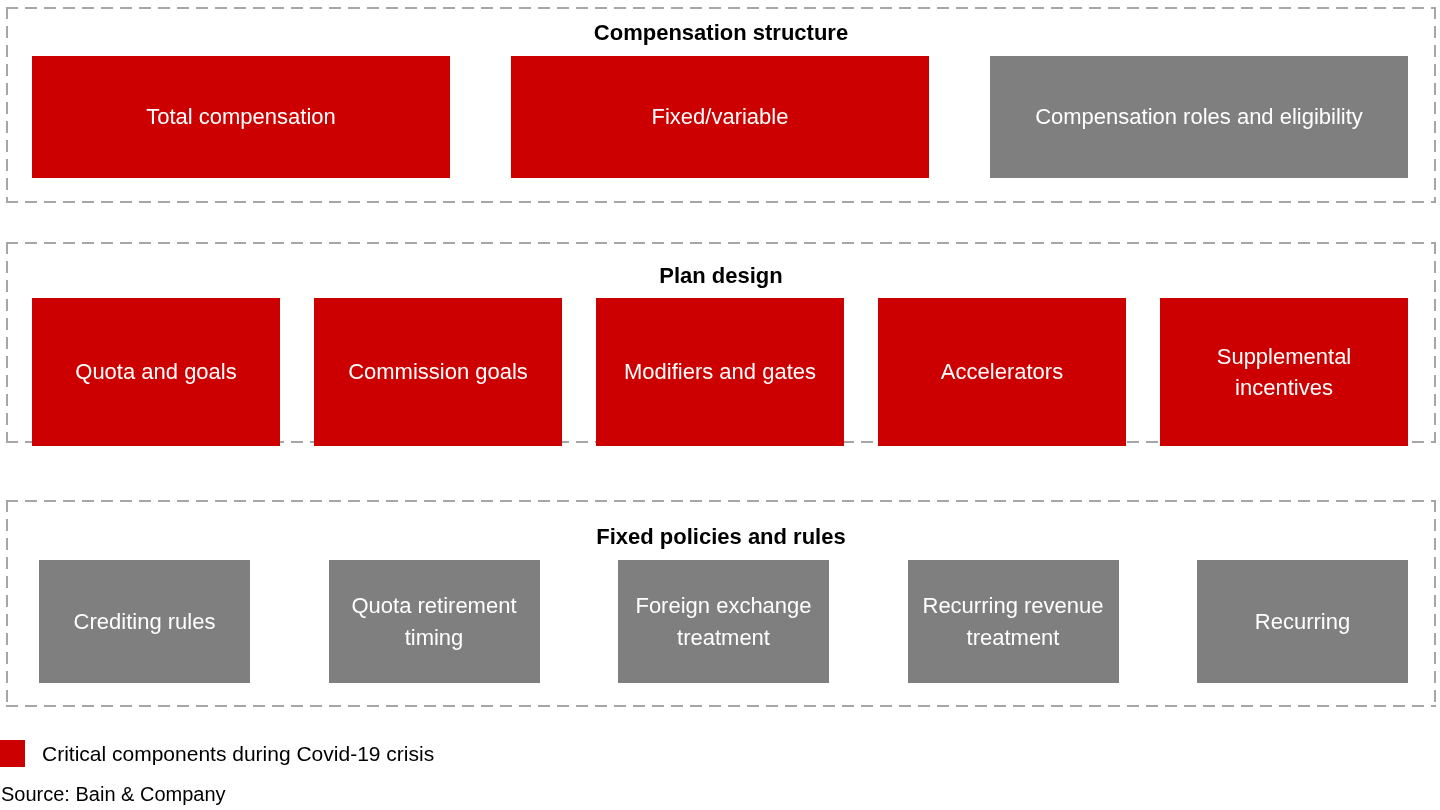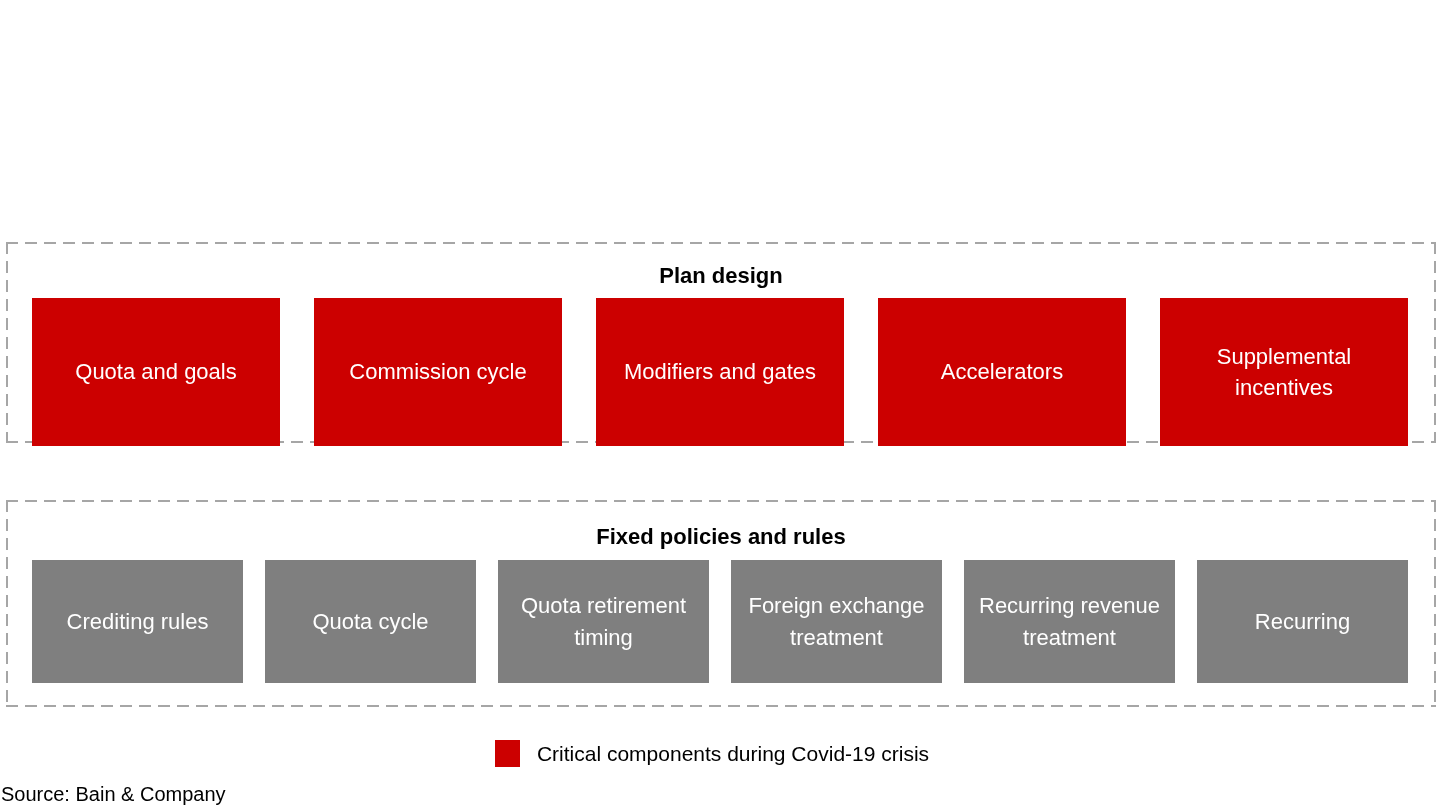--- a/index.html
+++ b/index.html
@@ -51,21 +51,21 @@
 
   .box-row {
     position: absolute;
     left: 26px;
     right: 28px;
     display: flex;
     justify-content: space-between;
   }
   #sec-structure .box-row { top: 49px; height: 122px; }
   #sec-design    .box-row { top: 56px; height: 148px; }
-  #sec-policies  .box-row { top: 60px; height: 123px; }
+  #sec-policies  .box-row { top: 60px; height: 123px; margin-left: 7px; }
 
   .box {
     display: flex;
     align-items: center;
     justify-content: center;
     text-align: center;
     color: var(--boxtext);
     font-size: 22px;
     line-height: 1.42;
     padding: 0 14px;
@@ -76,21 +76,21 @@
   #sec-policies  .box { width: 211px; }
 
   .box[data-type="critical"] { background: var(--critical); }
   .box[data-type="standard"] { background: var(--standard); }
 
   .legend {
     position: absolute;
     top: 740px;
     left: 0; right: 16px;
     display: flex;
-    justify-content: center;
+    justify-content: flex-start;
     align-items: center;
   }
   .legend-swatch {
     width: 25px;
     height: 27px;
     background: var(--critical);
     margin-right: 17px;
     flex: 0 0 auto;
   }
   .legend-label {
@@ -103,50 +103,61 @@
     top: 783px;
     font-size: 20px;
     color: var(--heading);
   }
 </style>
 </head>
 <body>
 
 <div id="canvas">
 
+  <div class="section" id="sec-structure">
+    <div class="section-title">Compensation structure</div>
+    <div class="box-row">
+      <div class="box" data-type="critical">
+        <span>Total compensation</span>
+      </div>
+      <div class="box" data-type="critical">
+        <span>Fixed/variable</span>
+      </div>
+      <div class="box" data-type="standard">
+        <span>Compensation roles and eligibility</span>
+      </div>
+    </div>
+  </div>
 
   <div class="section" id="sec-design">
     <div class="section-title">Plan design</div>
     <div class="box-row">
       <div class="box" data-type="critical">
         <span>Quota and goals</span>
       </div>
       <div class="box" data-type="critical">
-        <span>Commission cycle</span>
+        <span>Commission goals</span>
       </div>
       <div class="box" data-type="critical">
         <span>Modifiers and gates</span>
       </div>
       <div class="box" data-type="critical">
         <span>Accelerators</span>
       </div>
       <div class="box" data-type="critical">
         <span>Supplemental incentives</span>
       </div>
     </div>
   </div>
 
   <div class="section" id="sec-policies">
     <div class="section-title">Fixed policies and rules</div>
     <div class="box-row">
       <div class="box" data-type="standard">
         <span>Crediting rules</span>
-      </div>
-      <div class="box" data-type="standard">
-        <span>Quota cycle</span>
       </div>
       <div class="box" data-type="standard">
         <span>Quota retirement timing</span>
       </div>
       <div class="box" data-type="standard">
         <span>Foreign exchange treatment</span>
       </div>
       <div class="box" data-type="standard">
         <span>Recurring revenue treatment</span>
       </div>

